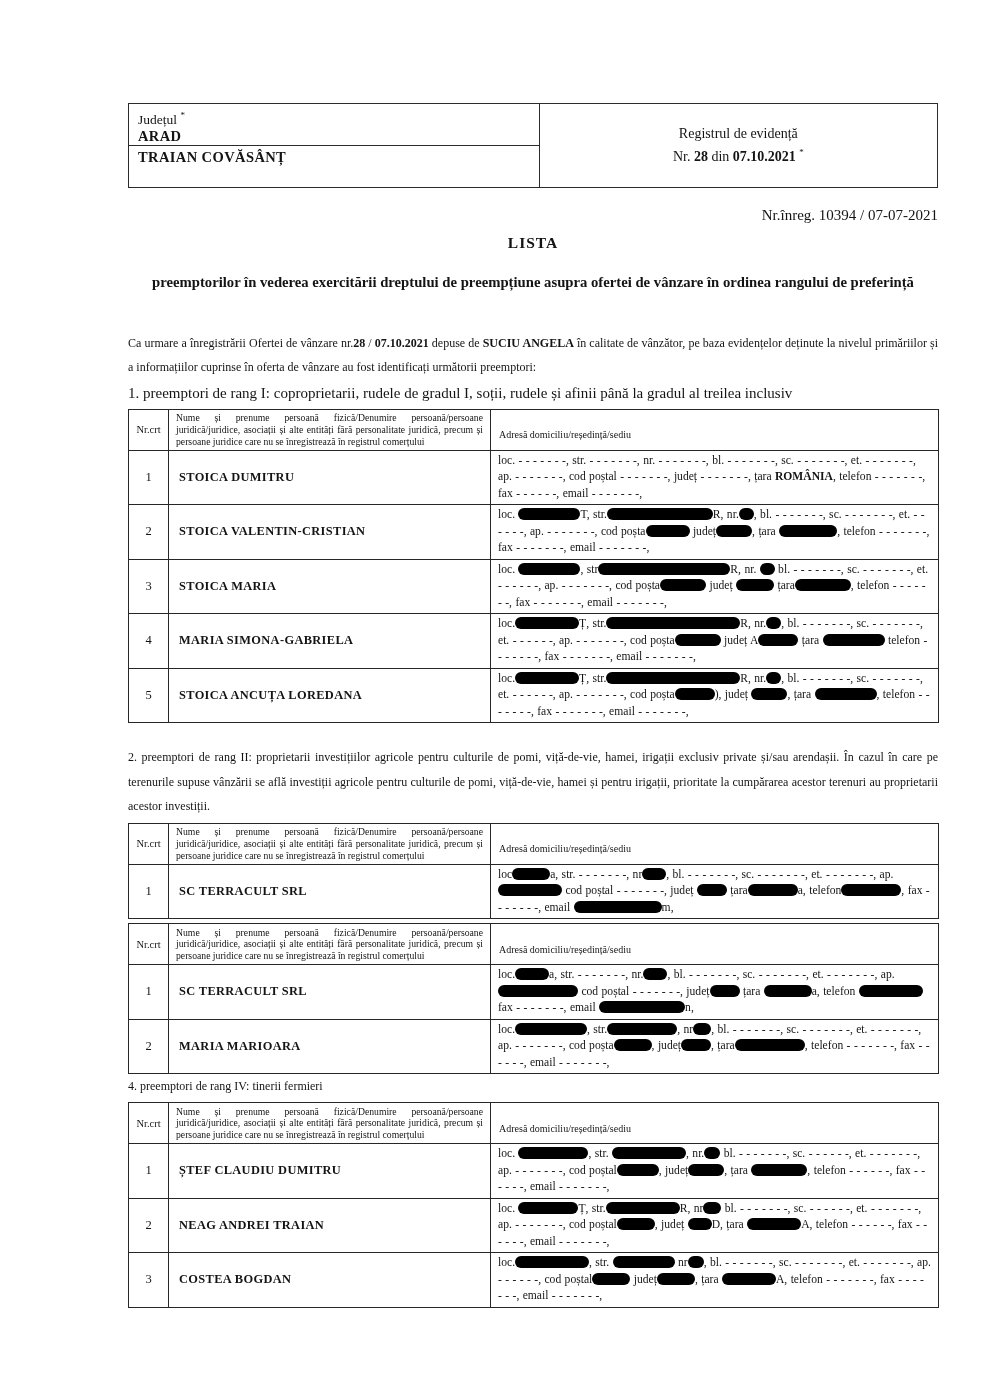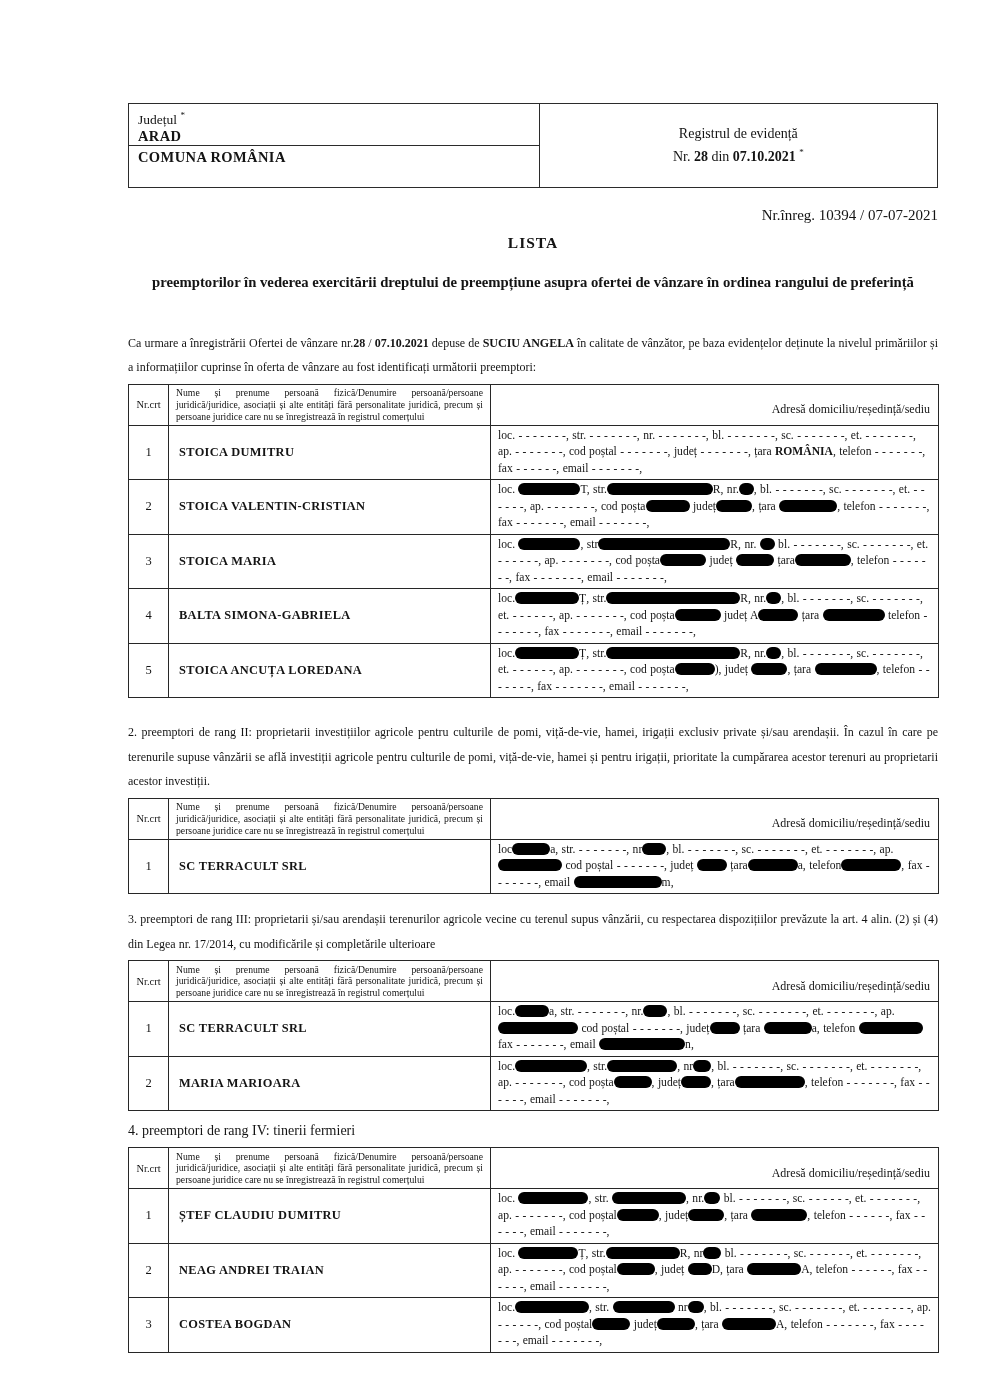--- a/index.html
+++ b/index.html
@@ -28,30 +28,30 @@
   
   .title{margin-top:10px;text-align:center;font-size:15.5px;font-weight:bold;letter-spacing:1px;}
   .subtitle{margin-top:22px;text-align:center;font-size:14.7px;font-weight:bold;}
 
   
   .para{font-size:12px;line-height:24.5px;text-align:justify;}
   .intro{margin-top:40px;}
   .rang-line{font-size:15px;line-height:24px;margin-top:1px;}
   .sec2{margin-top:22px;}
   .sec3{margin-top:13px;}
-  .sec4{margin-top:8px;font-size:14px;}
+  .sec4{margin-top:0;font-size:12px;}
 
   
   table.doc-table{width:810px;border-collapse:collapse;table-layout:fixed;margin-top:4px;}
   table.doc-table td,table.doc-table th{border:1.2px solid #272727;vertical-align:middle;overflow:hidden;}
   col.c-nr{width:40px;} col.c-name{width:322px;} col.c-addr{width:448px;}
   th.th-nr{font-weight:normal;font-size:10.5px;text-align:center;height:38px;}
   th.th-name{font-weight:normal;font-size:9.7px;line-height:11.6px;text-align:justify;
     padding:2px 7px;vertical-align:top;}
-  th.th-addr{font-weight:normal;font-size:12px;text-align:right;padding:0 8px;vertical-align:top;padding-top:10px;}
+  th.th-addr{font-weight:normal;font-size:10px;text-align:left;padding:0 8px;vertical-align:top;padding-top:10px;}
   td.td-nr{text-align:center;font-size:12.5px;height:48px;}
   td.td-name{font-weight:bold;font-size:12.4px;letter-spacing:.35px;padding-left:10px;}
   td.td-addr{font-size:11.6px;line-height:16.5px;padding:2px 7px;word-spacing:.5px;}
 
   .redact{display:inline-block;height:12px;background:#000;border-radius:6px;vertical-align:-2px;}
   sup{font-size:9px;}
   b{font-weight:bold;}
 </style>
 </head>
 <body>
@@ -59,35 +59,36 @@
 <div class="page">
   <div class="content">
 
     <div class="hdr">
       <div class="hdr-left">
         <div class="hdr-cell">
           <div class="hdr-label">Județul <sup>*</sup></div>
           <div class="hdr-value">ARAD</div>
         </div>
         <div class="hdr-cell">
-          <div class="hdr-value">COMUNA ROMÂNIA</div>
+          <div class="hdr-value">TRAIAN COVĂSÂNȚ</div>
         </div>
       </div>
       <div class="hdr-right">
         <div class="reg-line1">Registrul de evidență</div>
         <div class="reg-line2">Nr. <b>28</b> din <b>07.10.2021</b> <sup>*</sup></div>
       </div>
     </div>
 
     <div class="nr-inreg">Nr.înreg. 10394 / 07-07-2021</div>
 
     <div class="title">LISTA</div>
     <div class="subtitle">preemptorilor în vederea exercitării dreptului de preempțiune asupra ofertei de vânzare în ordinea rangului de preferință</div>
 
     <div class="para intro">Ca urmare a înregistrării Ofertei de vânzare nr.<b>28</b> / <b>07.10.2021</b> depuse de <b>SUCIU ANGELA</b> în calitate de vânzător, pe baza evidențelor deținute la nivelul primăriilor și a informațiilor cuprinse în oferta de vânzare au fost identificați următorii preemptori:</div>
+    <div class="rang-line">1. preemptori de rang I: coproprietarii, rudele de gradul I, soții, rudele și afinii până la gradul al treilea inclusiv</div>
 
     <table class="doc-table">
       <colgroup>
           <col class="c-nr">
           <col class="c-name">
           <col class="c-addr">
         </colgroup>
       <thead>
         <tr>
           <th class="th-nr">Nr.crt</th>
@@ -106,21 +107,21 @@
           <td class="td-name">STOICA VALENTIN-CRISTIAN</td>
           <td class="td-addr">loc. <span class="redact" style="width:62px"></span>T, str.<span class="redact" style="width:106px"></span>R, nr.<span class="redact" style="width:15px"></span>, bl. - - - - - - -, sc. - - - - - - -, et. - - - - - -, ap. - - - - - - -, cod poșta<span class="redact" style="width:44px"></span> județ<span class="redact" style="width:36px"></span>, țara <span class="redact" style="width:58px"></span>, telefon - - - - - - -, fax - - - - - - -, email - - - - - - -,</td>
         </tr>
         <tr>
           <td class="td-nr">3</td>
           <td class="td-name">STOICA MARIA</td>
           <td class="td-addr">loc. <span class="redact" style="width:62px"></span>, str<span class="redact" style="width:132px"></span>R, nr. <span class="redact" style="width:15px"></span> bl. - - - - - - -, sc. - - - - - - -, et. - - - - - -, ap. - - - - - - -, cod poșta<span class="redact" style="width:46px"></span> județ <span class="redact" style="width:38px"></span> țara<span class="redact" style="width:56px"></span>, telefon - - - - - - -, fax - - - - - - -, email - - - - - - -,</td>
         </tr>
         <tr>
           <td class="td-nr">4</td>
-          <td class="td-name">BALTA SIMONA-GABRIELA</td>
+          <td class="td-name">MARIA SIMONA-GABRIELA</td>
           <td class="td-addr">loc.<span class="redact" style="width:64px"></span>Ț, str.<span class="redact" style="width:134px"></span>R, nr.<span class="redact" style="width:15px"></span>, bl. - - - - - - -, sc. - - - - - - -, et. - - - - - -, ap. - - - - - - -, cod poșta<span class="redact" style="width:46px"></span> județ A<span class="redact" style="width:40px"></span> țara <span class="redact" style="width:62px"></span> telefon - - - - - - -, fax - - - - - - -, email - - - - - - -,</td>
         </tr>
         <tr>
           <td class="td-nr">5</td>
           <td class="td-name">STOICA ANCUȚA LOREDANA</td>
           <td class="td-addr">loc.<span class="redact" style="width:64px"></span>Ț, str.<span class="redact" style="width:134px"></span>R, nr.<span class="redact" style="width:15px"></span>, bl. - - - - - - -, sc. - - - - - - -, et. - - - - - -, ap. - - - - - - -, cod poșta<span class="redact" style="width:40px"></span>), județ <span class="redact" style="width:36px"></span>, țara <span class="redact" style="width:62px"></span>, telefon - - - - - - -, fax - - - - - - -, email - - - - - - -,</td>
         </tr>
       </tbody>
     </table>
 
@@ -141,21 +142,20 @@
       </thead>
       <tbody>
         <tr>
           <td class="td-nr">1</td>
           <td class="td-name">SC TERRACULT SRL</td>
           <td class="td-addr">loc<span class="redact" style="width:38px"></span>a, str. - - - - - - -, nr<span class="redact" style="width:24px"></span>, bl. - - - - - - -, sc. - - - - - - -, et. - - - - - - -, ap. <span class="redact" style="width:64px"></span> cod poștal - - - - - - -, județ <span class="redact" style="width:30px"></span> țara<span class="redact" style="width:50px"></span>a, telefon<span class="redact" style="width:60px"></span>, fax - - - - - - -, email <span class="redact" style="width:88px"></span>m,</td>
         </tr>
       </tbody>
     </table>
 
-    <div class="para sec3">3. preemptori de rang III: proprietarii și/sau arendașii terenurilor agricole vecine cu terenul supus vânzării, cu respectarea dispozițiilor prevăzute la art. 4 alin. (2) și (4) din Legea nr. 17/2014, cu modificările și completările ulterioare</div>
 
     <table class="doc-table">
       <colgroup>
           <col class="c-nr">
           <col class="c-name">
           <col class="c-addr">
         </colgroup>
       <thead>
         <tr>
           <th class="th-nr">Nr.crt</th>

